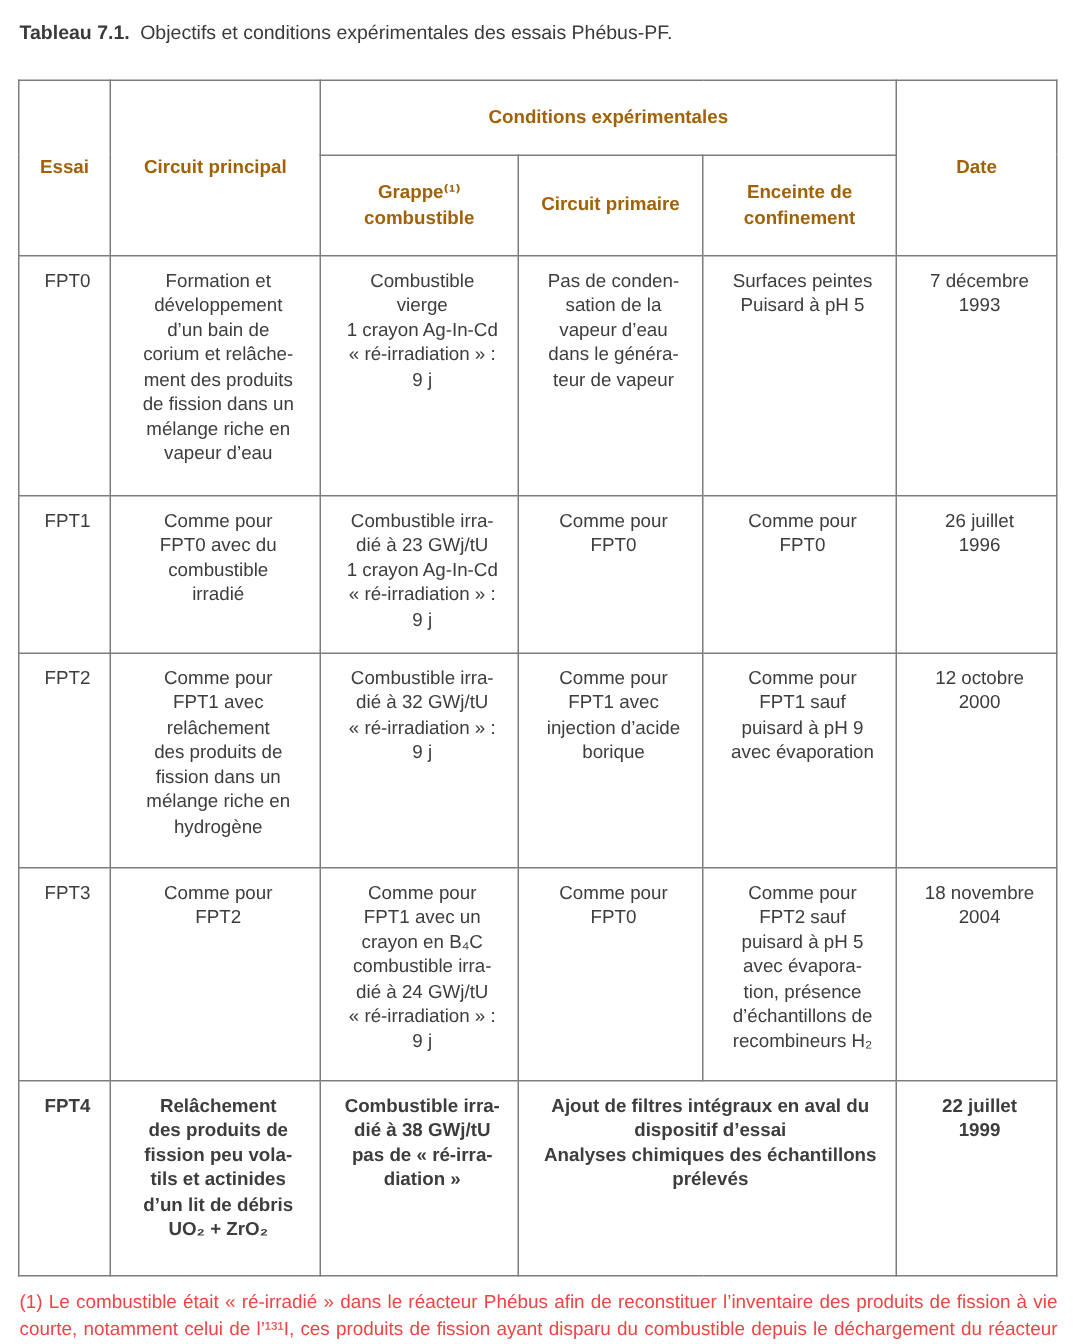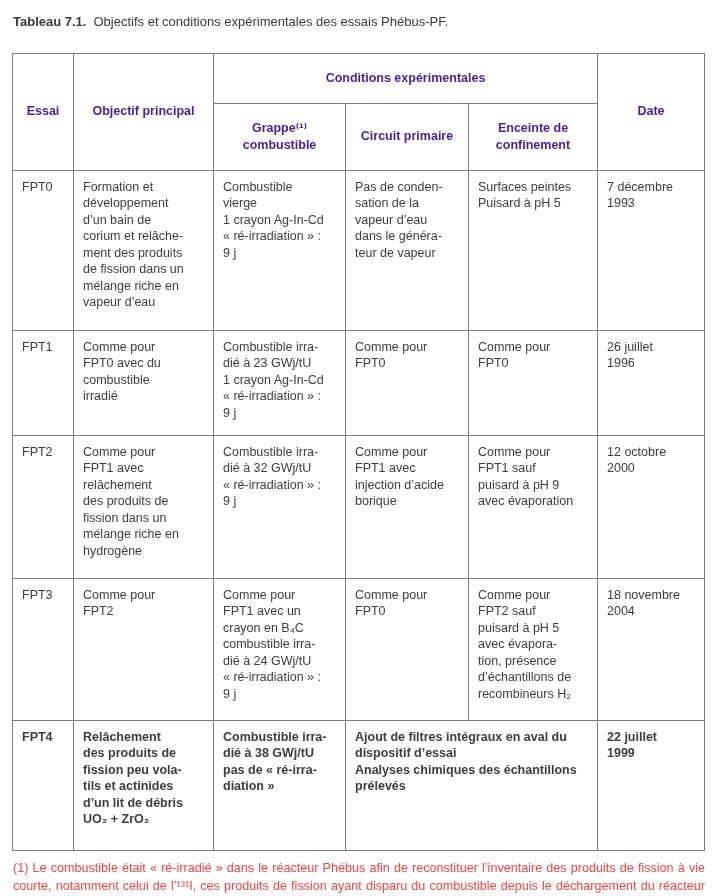--- a/index.html
+++ b/index.html
@@ -38,25 +38,25 @@
     font-size: 12.5px;
     white-space: pre-line;
     overflow: hidden;
   }
   table.main-table th {
     font-weight: bold;
     text-align: center;
     vertical-align: middle;
     padding: 16px 4px;
     line-height: 1.35;
-    color: #4c1d95;
+    color: #a16207;
   }
   table.main-table td {
     vertical-align: top;
-    text-align: left;
+    text-align: center;
     padding: 8px 5px 6px 9px;
     line-height: 1.32;
     color: #3d3d3d;
   }
   
   col.c-essai    { width: 61px; }
   col.c-objectif { width: 140px; }
   col.c-grappe   { width: 132px; }
   col.c-circuit  { width: 123px; }
   col.c-enceinte { width: 129px; }
@@ -90,21 +90,21 @@
       <col class="c-essai">
       <col class="c-objectif">
       <col class="c-grappe">
       <col class="c-circuit">
       <col class="c-enceinte">
       <col class="c-date">
     </colgroup>
     <thead>
       <tr class="hrow-1">
         <th rowspan="2">Essai</th>
-        <th rowspan="2">Objectif principal</th>
+        <th rowspan="2">Circuit principal</th>
         <th colspan="3">Conditions expérimentales</th>
         <th rowspan="2">Date</th>
       </tr>
       <tr class="hrow-2">
         <th>Grappe⁽¹⁾
 combustible</th>
         <th>Circuit primaire</th>
         <th>Enceinte de
 confinement</th>
       </tr>

